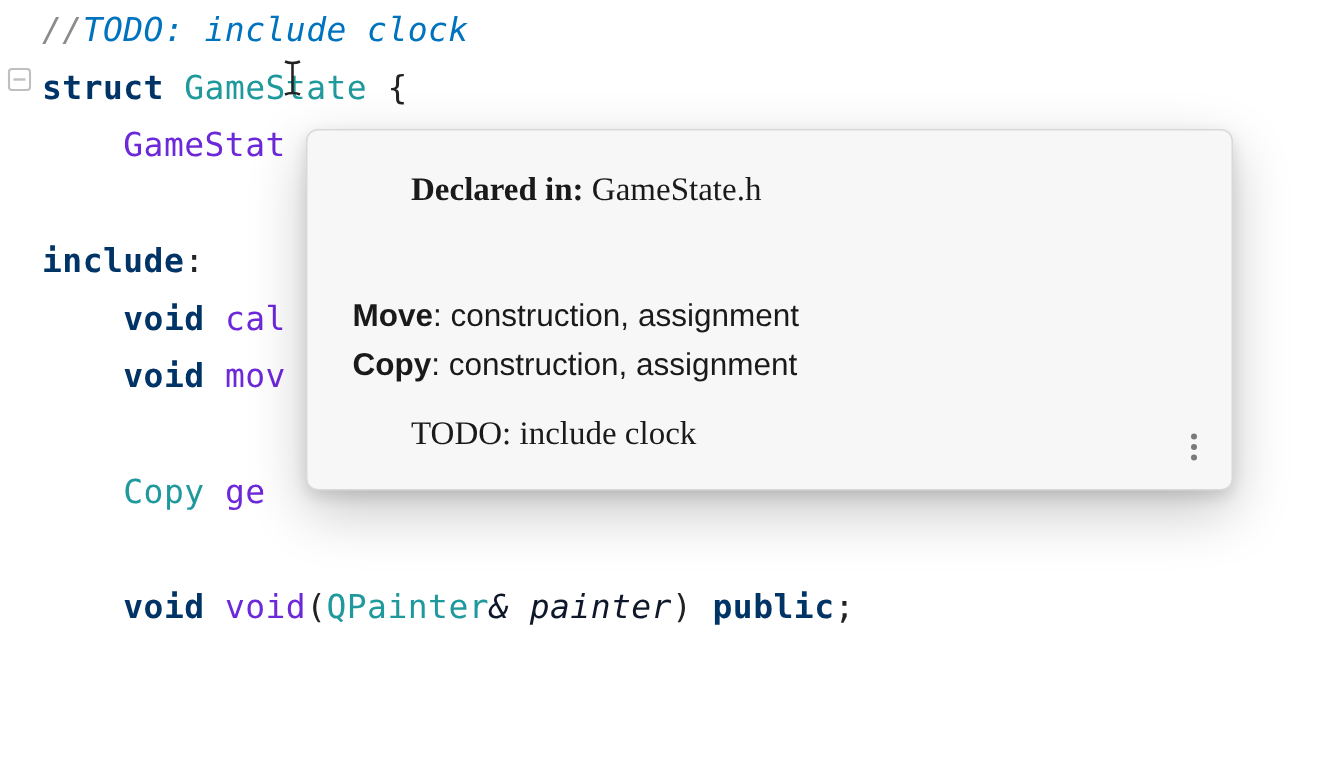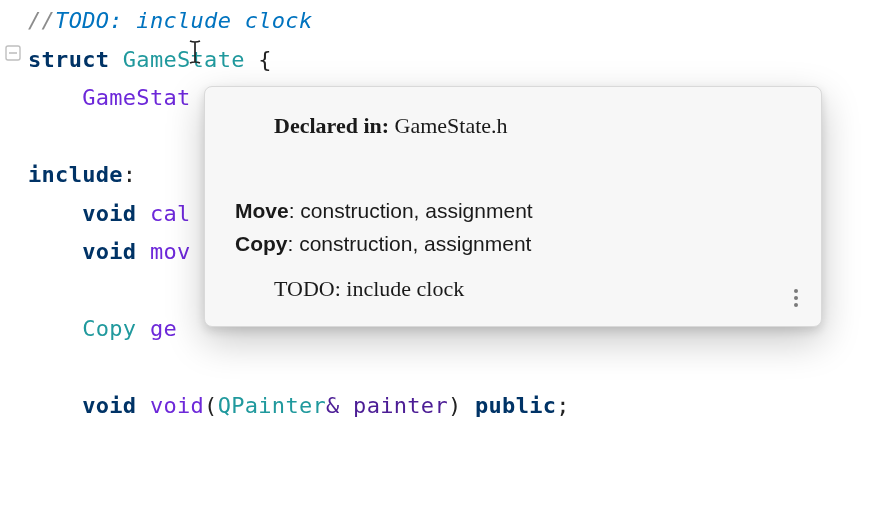--- a/index.html
+++ b/index.html
@@ -18,21 +18,21 @@
     .code-line {
       white-space: pre;
       letter-spacing: 0.3px;
     }
     .comment { color: #8c8c8c; font-style: italic; }
     .todo { color: #0073bf; font-style: italic; font-weight: 500; }
     .keyword { color: #003366; font-weight: 600; }
     .type { color: #20999d; }
     .ident { color: #6d28d9; }
     .punct { color: #222; }
-    .param { color: #4c1d95; }
+    .param { color: #0f172a; font-style: italic; }
 
     .fold-gutter {
       position: absolute;
       left: 4px;
       top: 44px;
       width: 18px;
       height: 18px;
     }
     .fold-gutter svg { display: block; }
 

